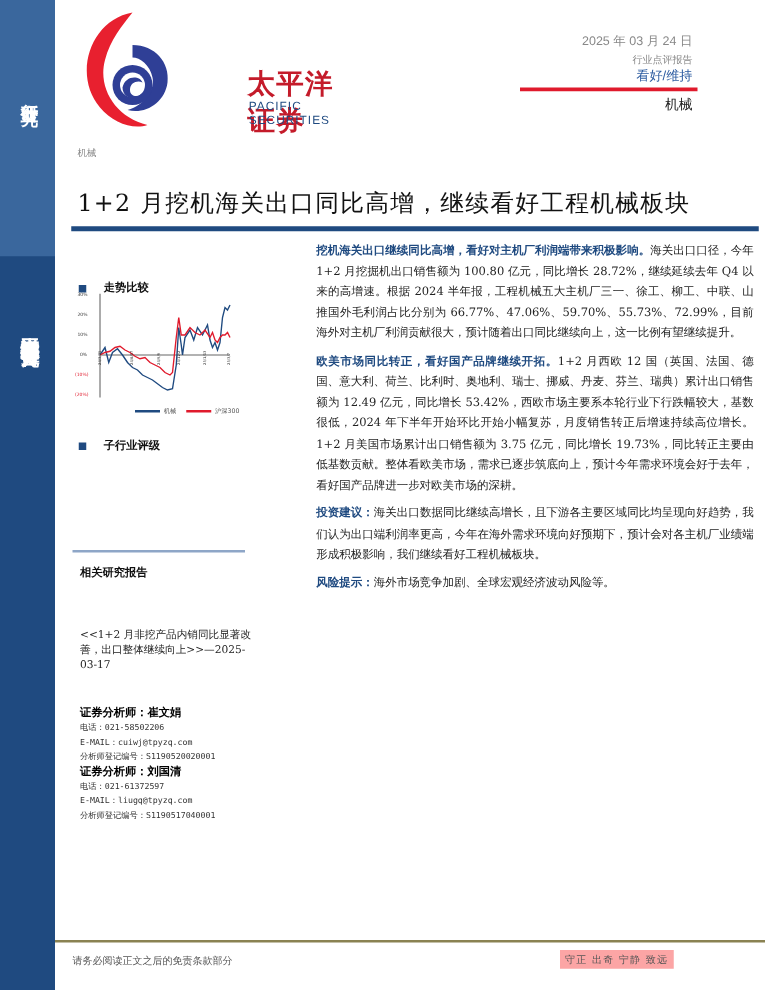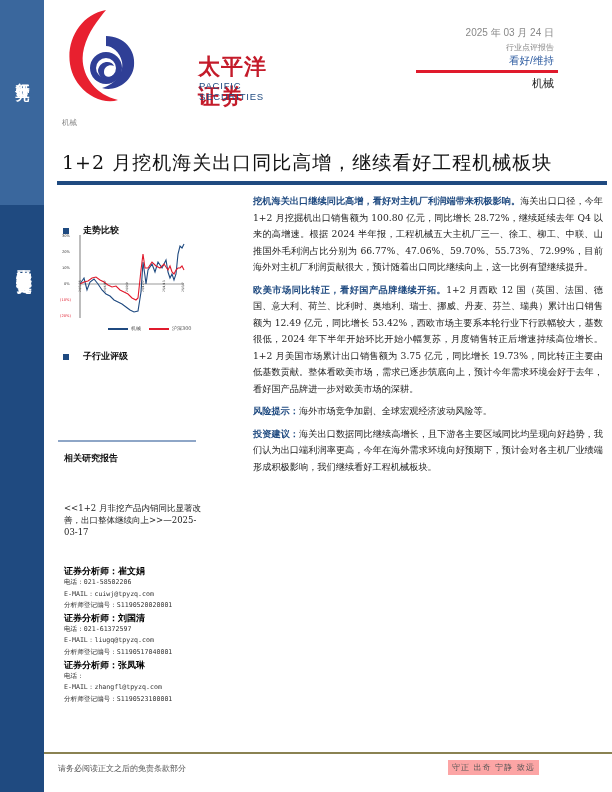--- a/index.html
+++ b/index.html
@@ -126,30 +126,24 @@
     <div>电话：021-58502206</div>
     <div>E-MAIL：cuiwj@tpyzq.com</div>
     <div>分析师登记编号：S1190520020001</div>
   </div>
   <div>
     <div class="analyst-name">证券分析师：刘国清</div>
     <div>电话：021-61372597</div>
     <div>E-MAIL：liugq@tpyzq.com</div>
     <div>分析师登记编号：S1190517040001</div>
   </div>
-  <div>
-    <div class="analyst-name">证券分析师：张凤琳</div>
-    <div>电话：</div>
-    <div>E-MAIL：zhangfl@tpyzq.com</div>
-    <div>分析师登记编号：S1190523100001</div>
-  </div>
 </div>
 
 <div class="body">
   <p class="para"><span class="hl">挖机海关出口继续同比高增，看好对主机厂利润端带来积极影响。</span><span>海关出口口径，今年 1+2 月挖掘机出口销售额为 100.80 亿元，同比增长 28.72%，继续延续去年 Q4 以来的高增速。根据 2024 半年报，工程机械五大主机厂三一、徐工、柳工、中联、山推国外毛利润占比分别为 66.77%、47.06%、59.70%、55.73%、72.99%，目前海外对主机厂利润贡献很大，预计随着出口同比继续向上，这一比例有望继续提升。</span></p>
   <p class="para"><span class="hl">欧美市场同比转正，看好国产品牌继续开拓。</span><span>1+2 月西欧 12 国（英国、法国、德国、意大利、荷兰、比利时、奥地利、瑞士、挪威、丹麦、芬兰、瑞典）累计出口销售额为 12.49 亿元，同比增长 53.42%，西欧市场主要系本轮行业下行跌幅较大，基数很低，2024 年下半年开始环比开始小幅复苏，月度销售转正后增速持续高位增长。1+2 月美国市场累计出口销售额为 3.75 亿元，同比增长 19.73%，同比转正主要由低基数贡献。整体看欧美市场，需求已逐步筑底向上，预计今年需求环境会好于去年，看好国产品牌进一步对欧美市场的深耕。</span></p>
+  <p class="para"><span class="hl">投资建议：</span><span>海关出口数据同比继续高增长，且下游各主要区域同比均呈现向好趋势，我们认为出口端利润率更高，今年在海外需求环境向好预期下，预计会对各主机厂业绩端形成积极影响，我们继续看好工程机械板块。</span></p>
   <p class="para"><span class="hl">风险提示：</span><span>海外市场竞争加剧、全球宏观经济波动风险等。</span></p>
-  <p class="para"><span class="hl">投资建议：</span><span>海关出口数据同比继续高增长，且下游各主要区域同比均呈现向好趋势，我们认为出口端利润率更高，今年在海外需求环境向好预期下，预计会对各主机厂业绩端形成积极影响，我们继续看好工程机械板块。</span></p>
 </div>
 
 <div class="footer-rule"></div>
 <div class="footer-left">请务必阅读正文之后的免责条款部分</div>
 <div class="footer-right">守正 出奇 宁静 致远</div>
 
 </body></html>

